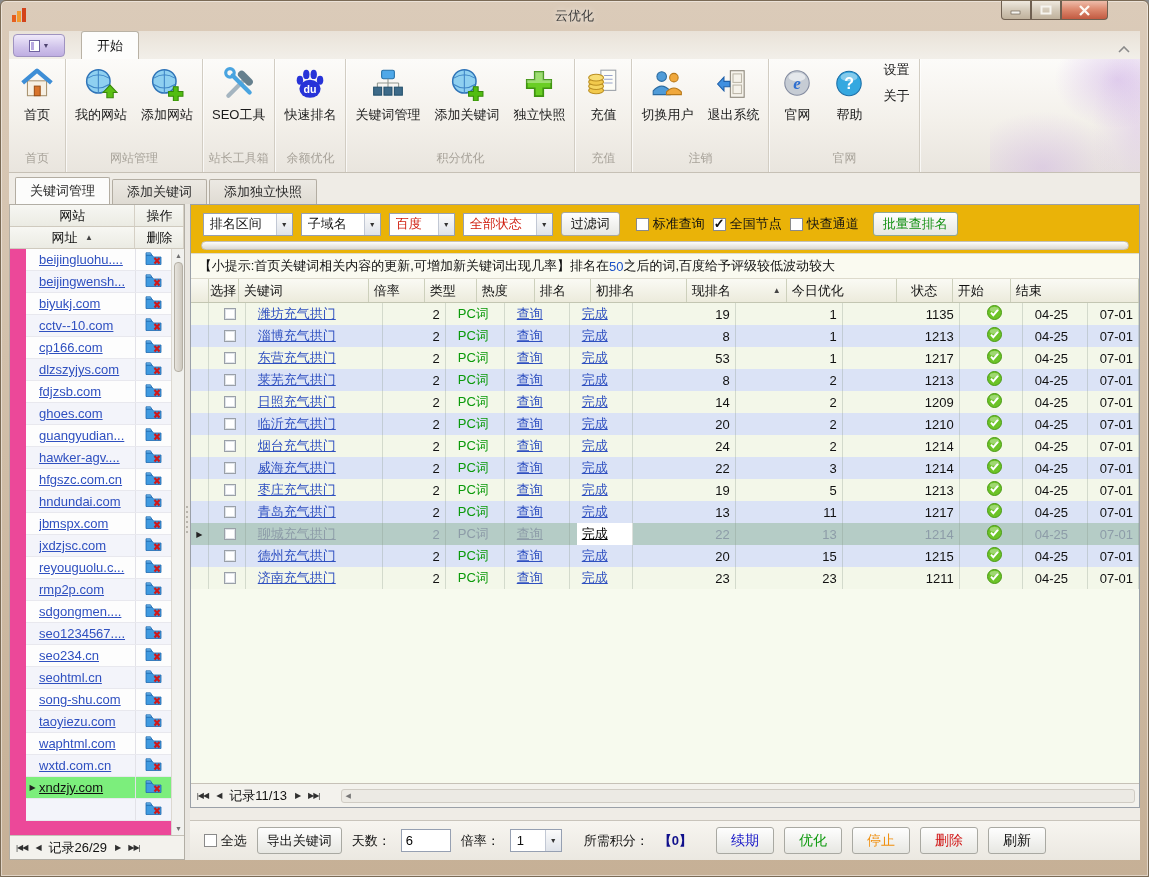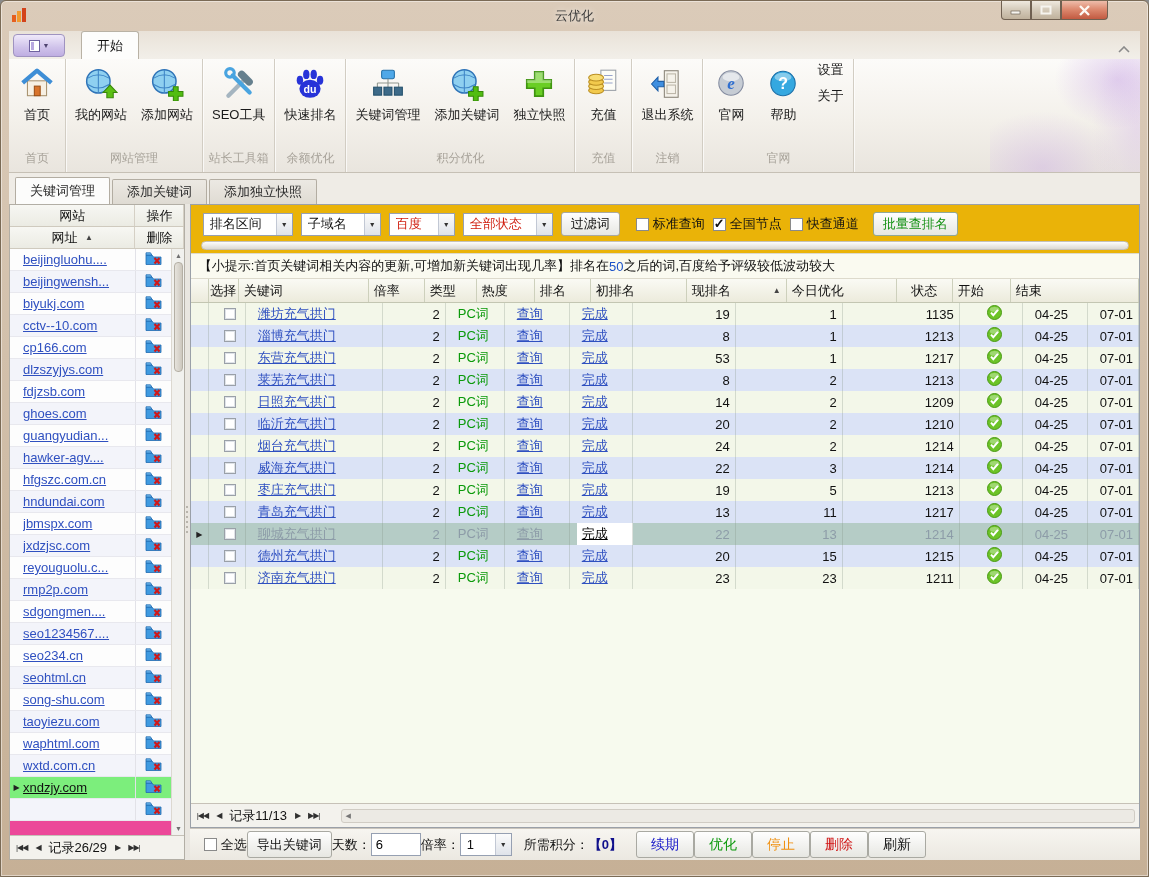--- a/index.html
+++ b/index.html
@@ -70,21 +70,21 @@
   .content { position:absolute; left:8px; top:203px; right:8px; bottom:16px; display:flex;
     background:#efece6; }
 
   
   .sidebar { width:202px; display:flex; flex-direction:column; background:#ec4899;
     border:1px solid #b2aea5; }
   .sb-head { display:flex; height:22px; background:linear-gradient(180deg,#f7f7f3,#ebebe3);
     border-bottom:1px solid #cfcabe; }
   .sb-hc { display:flex; align-items:center; justify-content:center; font-size:13px;
     border-right:1px solid #d5d0c5; }
-  .sb-body { flex:1; position:relative; overflow:hidden; }
+  .sb-body { flex:1; position:relative; overflow:hidden;margin-left:16px; }
   .sb-rows { position:absolute; left:0; top:0; right:13px; }
   .sb-row { display:flex; height:22px; align-items:center; border-bottom:1px solid #e8e8ee; background:#fdfdfd; }
   .sb-row:nth-child(even) { background:#f3f4fa; }
   .sb-row.sel { background:#7cee7c; }
   .sb-gut { width:13px; font-size:8px; color:#222; text-align:center; flex:0 0 13px; }
   .sb-link { flex:1; color:#2f50c0; text-decoration:underline; font-size:13px;
     white-space:nowrap; overflow:hidden; }
   .sb-row.sel .sb-link { color:#111; }
   .sb-del { flex:0 0 36px; text-align:center; border-left:1px solid #e2e2e8; height:100%;
     display:flex; align-items:center; justify-content:center; }
@@ -156,22 +156,22 @@
   .t-fill { flex:1; background:#f7faee; }
   .sorta { margin-left:auto; font-size:8px; color:#444; }
 
   .t-pager { height:24px; background:#f3f2ed; border-top:1px solid #c6c1b7; display:flex;
     align-items:center; padding-left:6px; gap:8px; }
   .hscroll { flex:1; height:14px; margin:0 4px 0 14px; background:#eceae4; border:1px solid #d0ccc4;
     border-radius:3px; display:flex; align-items:center; padding-left:3px; }
   .hscroll .arr { font-size:7px; color:#777; }
 
   
-  .bottombar { height:32px; margin-top:0; background:linear-gradient(180deg,#f7f5f0,#ebe8e1);
-    border-top:1px solid #c9c4bb; display:flex; align-items:center; padding-left:14px; gap:0; }
+  .bottombar { height:40px; margin-top:12px; background:linear-gradient(180deg,#f7f5f0,#ebe8e1);
+    border-top:1px solid #c9c4bb; display:flex; align-items:center; padding-left:14px; gap:10px; }
   .txtin { width:50px; height:23px; border:1px solid #96a0b2; background:#fff; font-size:13px;
     padding:0 4px; font-family:"Liberation Sans",sans-serif; }
   .blabel { font-size:13px; white-space:nowrap; }
   .pts { font-size:13px; font-weight:bold; color:#10108c; }
   .abtn { height:27px; min-width:58px; padding:0 12px; border:1px solid #a9a9a2; border-radius:3px;
     background:linear-gradient(180deg,#fefefe,#e7e7e2); font-size:14px; display:flex;
     align-items:center; justify-content:center; }
   .b-blue{color:#1414c8;} .b-green{color:#0e9a0e;} .b-orange{color:#f09010;} .b-red{color:#d01414;} .b-black{color:#111;}
 </style>
 </head>
@@ -334,20 +334,29 @@
             </g>
           </svg>
           <span class="lbl">充值</span>
         </div>
       </div>
       <div class="rgl">充值</div>
     </div>
 
     <div class="rgroup">
       <div class="rbtns">
+        <div class="rbtn">
+          <svg class="ric" viewBox="0 0 32 32">
+            <circle cx="11" cy="9" r="4.5" fill="#4f9bd8" stroke="#2a6aa0"></circle>
+            <path d="M3 22.5 q8 -9 16 0 v3.5 H3 Z" fill="#4f9bd8" stroke="#2a6aa0"></path>
+            <circle cx="22.5" cy="10" r="4" fill="#f0a83c" stroke="#b87818"></circle>
+            <path d="M15.5 23.5 q7 -7.5 14 0 v2.5 h-14 Z" fill="#f0a83c" stroke="#b87818"></path>
+          </svg>
+          <span class="lbl">切换用户</span>
+        </div>
         <div class="rbtn">
           <svg class="ric" viewBox="0 0 32 32">
             <rect x="13.5" y="3.5" width="13" height="25" fill="#f5f2ea" stroke="#8a8478"></rect>
             <rect x="16" y="6.5" width="8" height="8" fill="none" stroke="#bcb6a8"></rect>
             <rect x="16" y="17" width="8" height="8" fill="none" stroke="#bcb6a8"></rect>
             <path d="M13 13.5 h-5.5 v-4 L1.5 16 7.5 22.5 v-4 H13 Z" fill="#3f8fe0" stroke="#1f5fa8"></path>
           </svg>
           <span class="lbl">退出系统</span>
         </div>
       </div>

